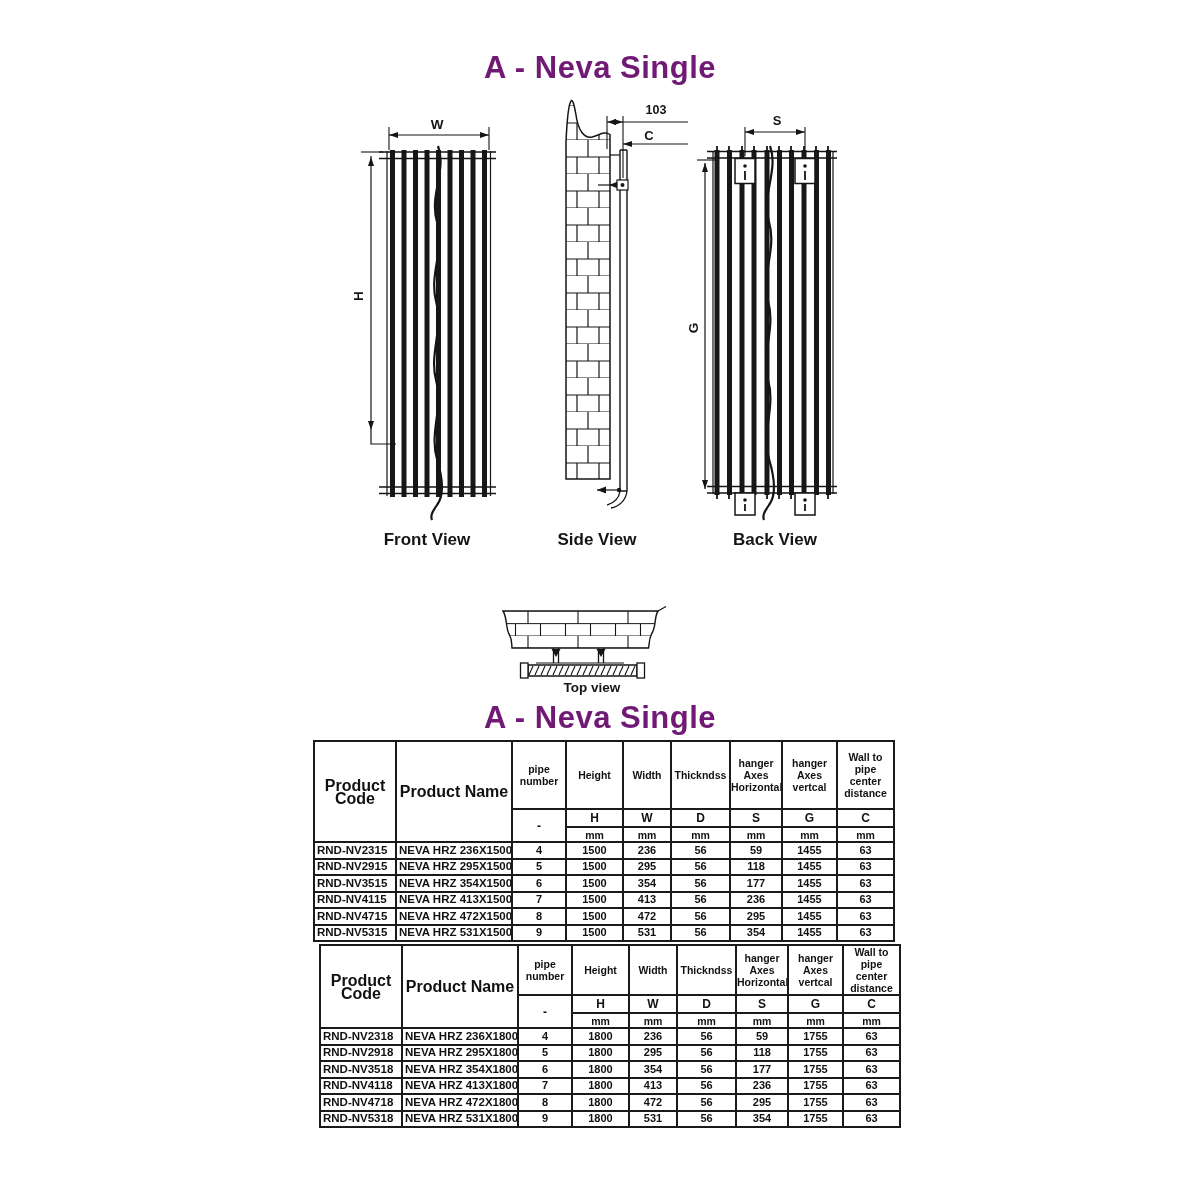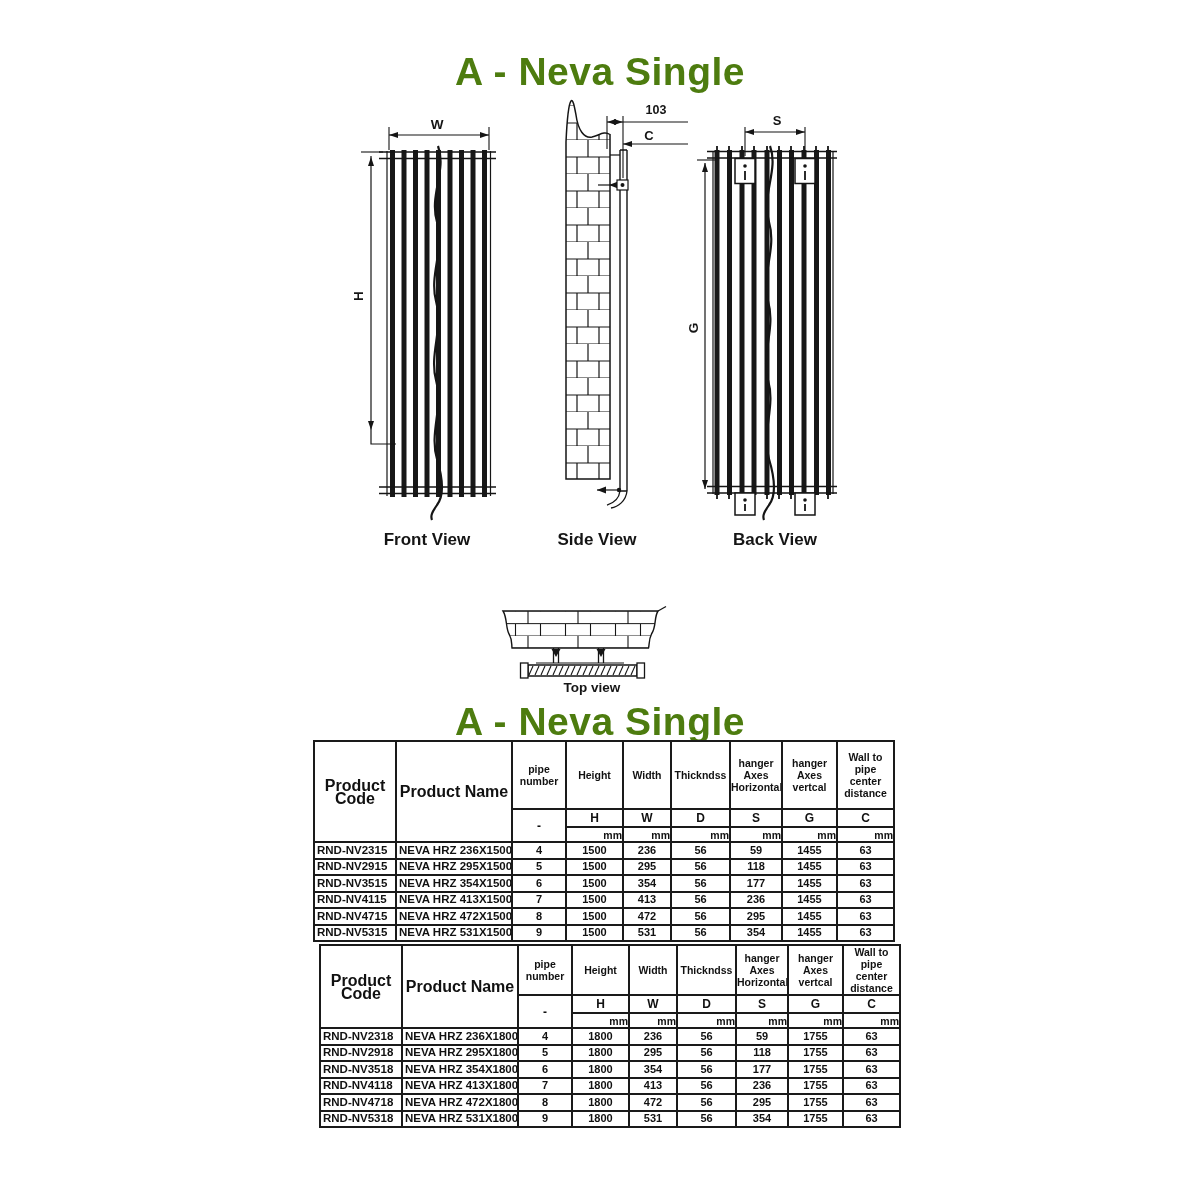--- a/index.html
+++ b/index.html
@@ -3,40 +3,40 @@
 <meta charset="utf-8">
 <style>
   html,body{margin:0;padding:0;}
   body{
     width:1200px;height:1200px;position:relative;background:#ffffff;
     font-family:"Liberation Sans", sans-serif;color:#151515;overflow:hidden;
   }
   .page{position:absolute;left:0;top:0;width:1200px;height:1200px;background:#fff;}
   .big-title{
     position:absolute;left:0;width:1200px;text-align:center;
-    font-weight:bold;font-size:39px;letter-spacing:.5px;color:#4d7c0f;
+    font-weight:bold;font-size:31px;letter-spacing:.5px;color:#701a75;
   }
   #title-top{top:50px;}
   #title-table{top:700px;}
   svg.drawings{position:absolute;left:0;top:0;}
   svg text{font-family:"Liberation Sans", sans-serif;font-weight:bold;fill:#151515;}
 
   .spec{position:absolute;width:580px;border-collapse:collapse;table-layout:fixed;background:#fff;}
   #table1{left:313px;top:740px;}
   #table2{left:319px;top:944px;}
   .spec td{
     border:2px solid #1a1a1a;text-align:center;vertical-align:middle;
     padding:0;font-weight:bold;overflow:hidden;color:#111;
   }
   .spec .hrow1 td{font-size:10.5px;line-height:12px;}
   .spec td.pc,.spec td.pn{font-size:16px;line-height:13px;}
   #table1 .hrow1 td{height:66px;}
   #table2 .hrow1 td{height:46px;}
   .spec .hrow2 td{font-size:12px;height:16px;line-height:14px;}
-  .spec .hrow3 td{font-size:10.5px;height:13px;line-height:12px;text-align:right;}
+  .spec .hrow3 td{font-size:10.5px;height:13px;line-height:12px;}
   .spec tbody td{font-size:11px;height:14.5px;line-height:13px;}
   .spec tbody td.c0,.spec tbody td.c1{text-align:left;padding-left:2px;font-size:11.5px;white-space:nowrap;}
 </style>
 </head>
 <body>
 
 <div class="page">
 
   <div id="title-top" class="big-title">A - Neva Single</div>
 

